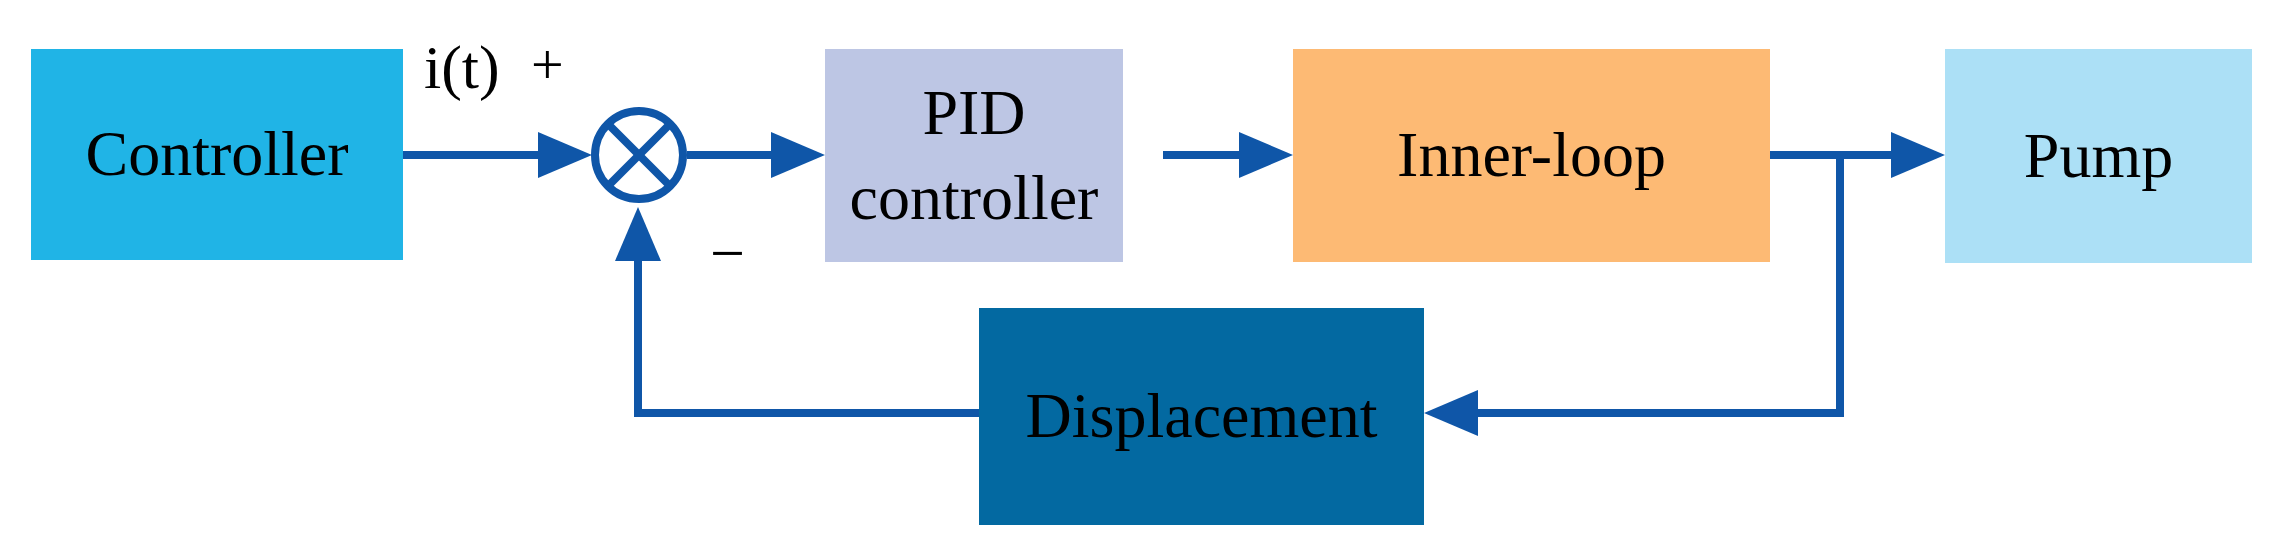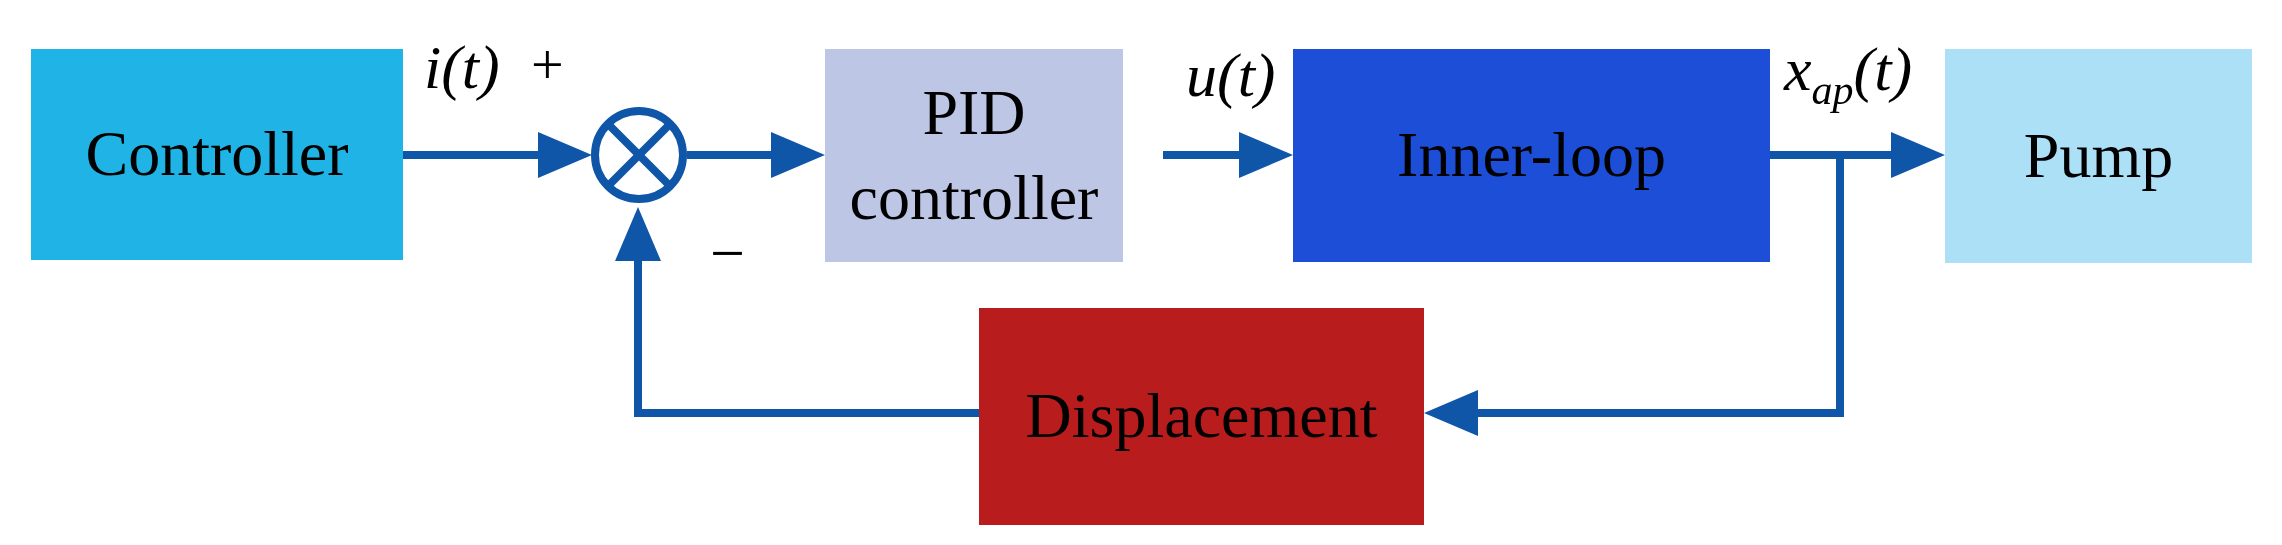--- a/index.html
+++ b/index.html
@@ -21,21 +21,21 @@
     font-size:64px;line-height:1.32;text-align:center;
     white-space:nowrap;
   }
   .block-controller{left:31px;top:49px;width:372px;height:211px;}
   .block-pid{left:825px;top:49px;width:298px;height:213px;}
   .block-inner{left:1293px;top:49px;width:477px;height:213px;}
   .block-pump{left:1945px;top:49px;width:307px;height:214px;}
   .block-feedback{left:979px;top:308px;width:445px;height:217px;}
   .sig{
     position:absolute;
-    font-size:62px;line-height:1;font-style:italic;white-space:nowrap;
+    font-size:62px;line-height:1;white-space:nowrap;
   }
   .sig sub,.sig .subscript{
     font-size:42px;
     vertical-align:-14px;
     line-height:0;
   }
   .op{
     position:absolute;
     font-size:58px;line-height:1;font-style:normal;white-space:nowrap;
   }
@@ -92,38 +92,34 @@
 
   <div class="block block-controller" style="background: rgb(32, 180, 230);">
     <span>Controller</span>
   </div>
 
   <div class="block block-pid" style="background: rgb(189, 198, 228);">
     <span>PID</span>
     <span>controller</span>
   </div>
 
-  <div class="block block-inner" style="background: #1d4ed8;">
+  <div class="block block-inner" style="background: #fdba74;">
     <span>Inner-loop</span>
   </div>
 
   <div class="block block-pump" style="background: rgb(172, 224, 246);">
     <span>Pump</span>
   </div>
 
-  <div class="block block-feedback" style="background: #b91c1c;">
+  <div class="block block-feedback" style="background: #0369a1;">
     <span>Displacement</span>
   </div>
 
   <span class="sig sig-i">i(t)</span>
 
   <span class="op op-plus">+</span>
 
 
-  <span class="sig sig-u">u(t)</span>
 
-  <span class="sig sig-x">
-    <span>x</span><sub class="subscript">ap</sub><span>(t)</span>
-  </span>
 
   <span class="op op-minus">−</span>
 
 </div>
 
 </body></html>

